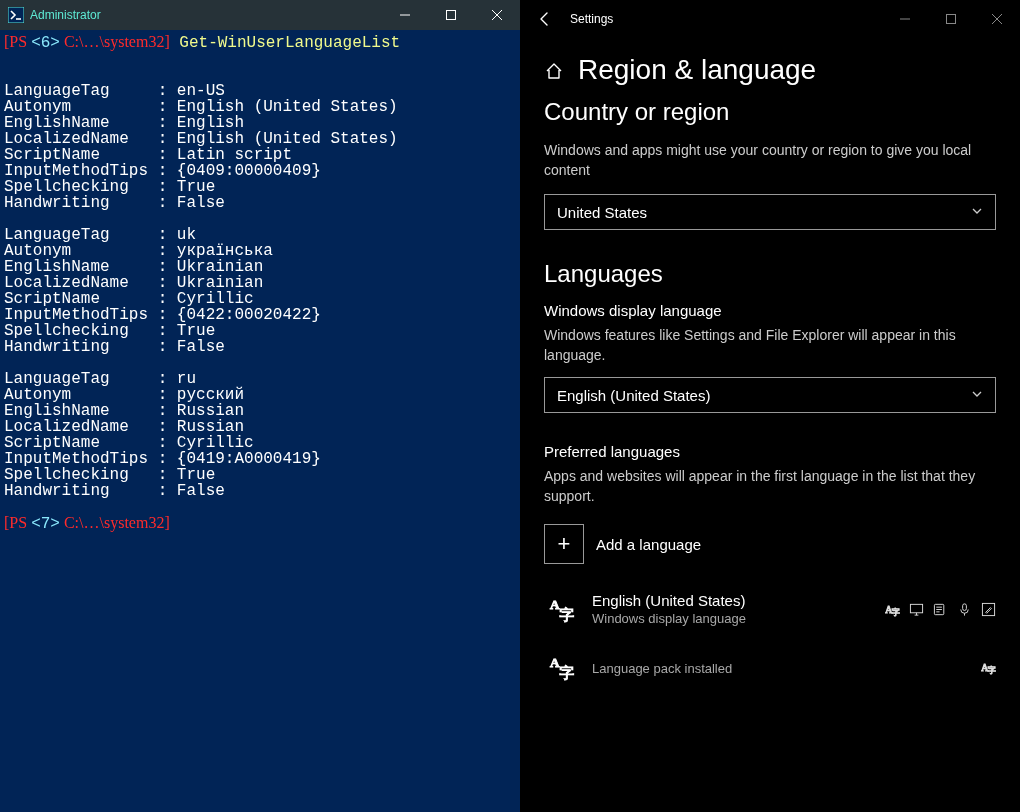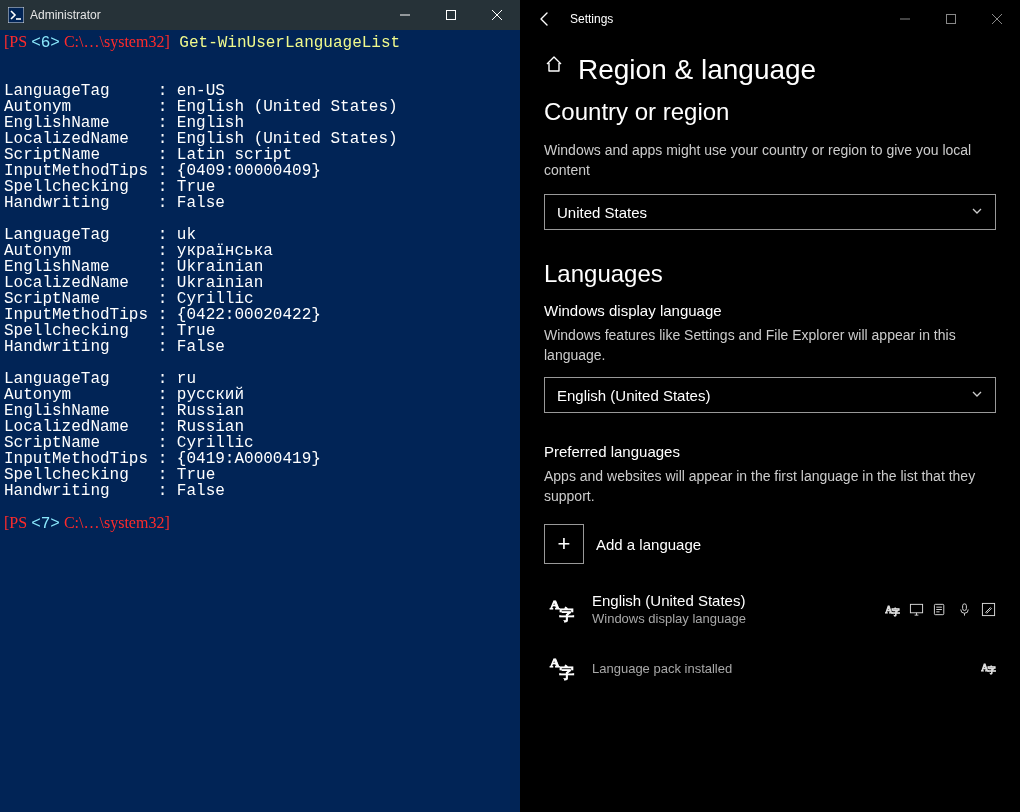--- a/index.html
+++ b/index.html
@@ -17,21 +17,21 @@
     width: 520px;
     height: 812px;
     background: #012456;
     color: #fff;
     display: flex;
     flex-direction: column;
   }
   .ps-title {
     height: 30px;
     background: #263238;
-    color: #e5e5e5;
+    color: #5eead4;
     display: flex;
     align-items: center;
     font-size: 12px;
     user-select: none;
   }
   .ps-title .icon {
     width: 16px; height: 16px;
     margin: 0 6px 0 8px;
     display: flex; align-items: center; justify-content: center;
   }
@@ -85,21 +85,21 @@
     color: #aaa; font-size: 11px;
   }
   .settings-body {
     flex: 1;
     padding: 0 24px 0 24px;
     overflow-y: auto;
   }
   .settings-body::-webkit-scrollbar { width: 0; }
   .page-header {
     display: flex;
-    align-items: flex-start;
+    align-items: flex-end;
     margin-top: 16px;
     gap: 14px;
   }
   .page-header .home-icon { font-size: 20px; }
   .page-header h1 { font-weight: 400; font-size: 28px; }
   h2.section { font-weight: 400; font-size: 24px; margin-top: 12px; margin-bottom: 14px; }
   .desc { color: #ccc; font-size: 14px; line-height: 20px; margin-bottom: 14px; }
   .subhead { font-size: 15px; margin-bottom: 6px; color: #fff; }
   .select {
     border: 1px solid #999;

